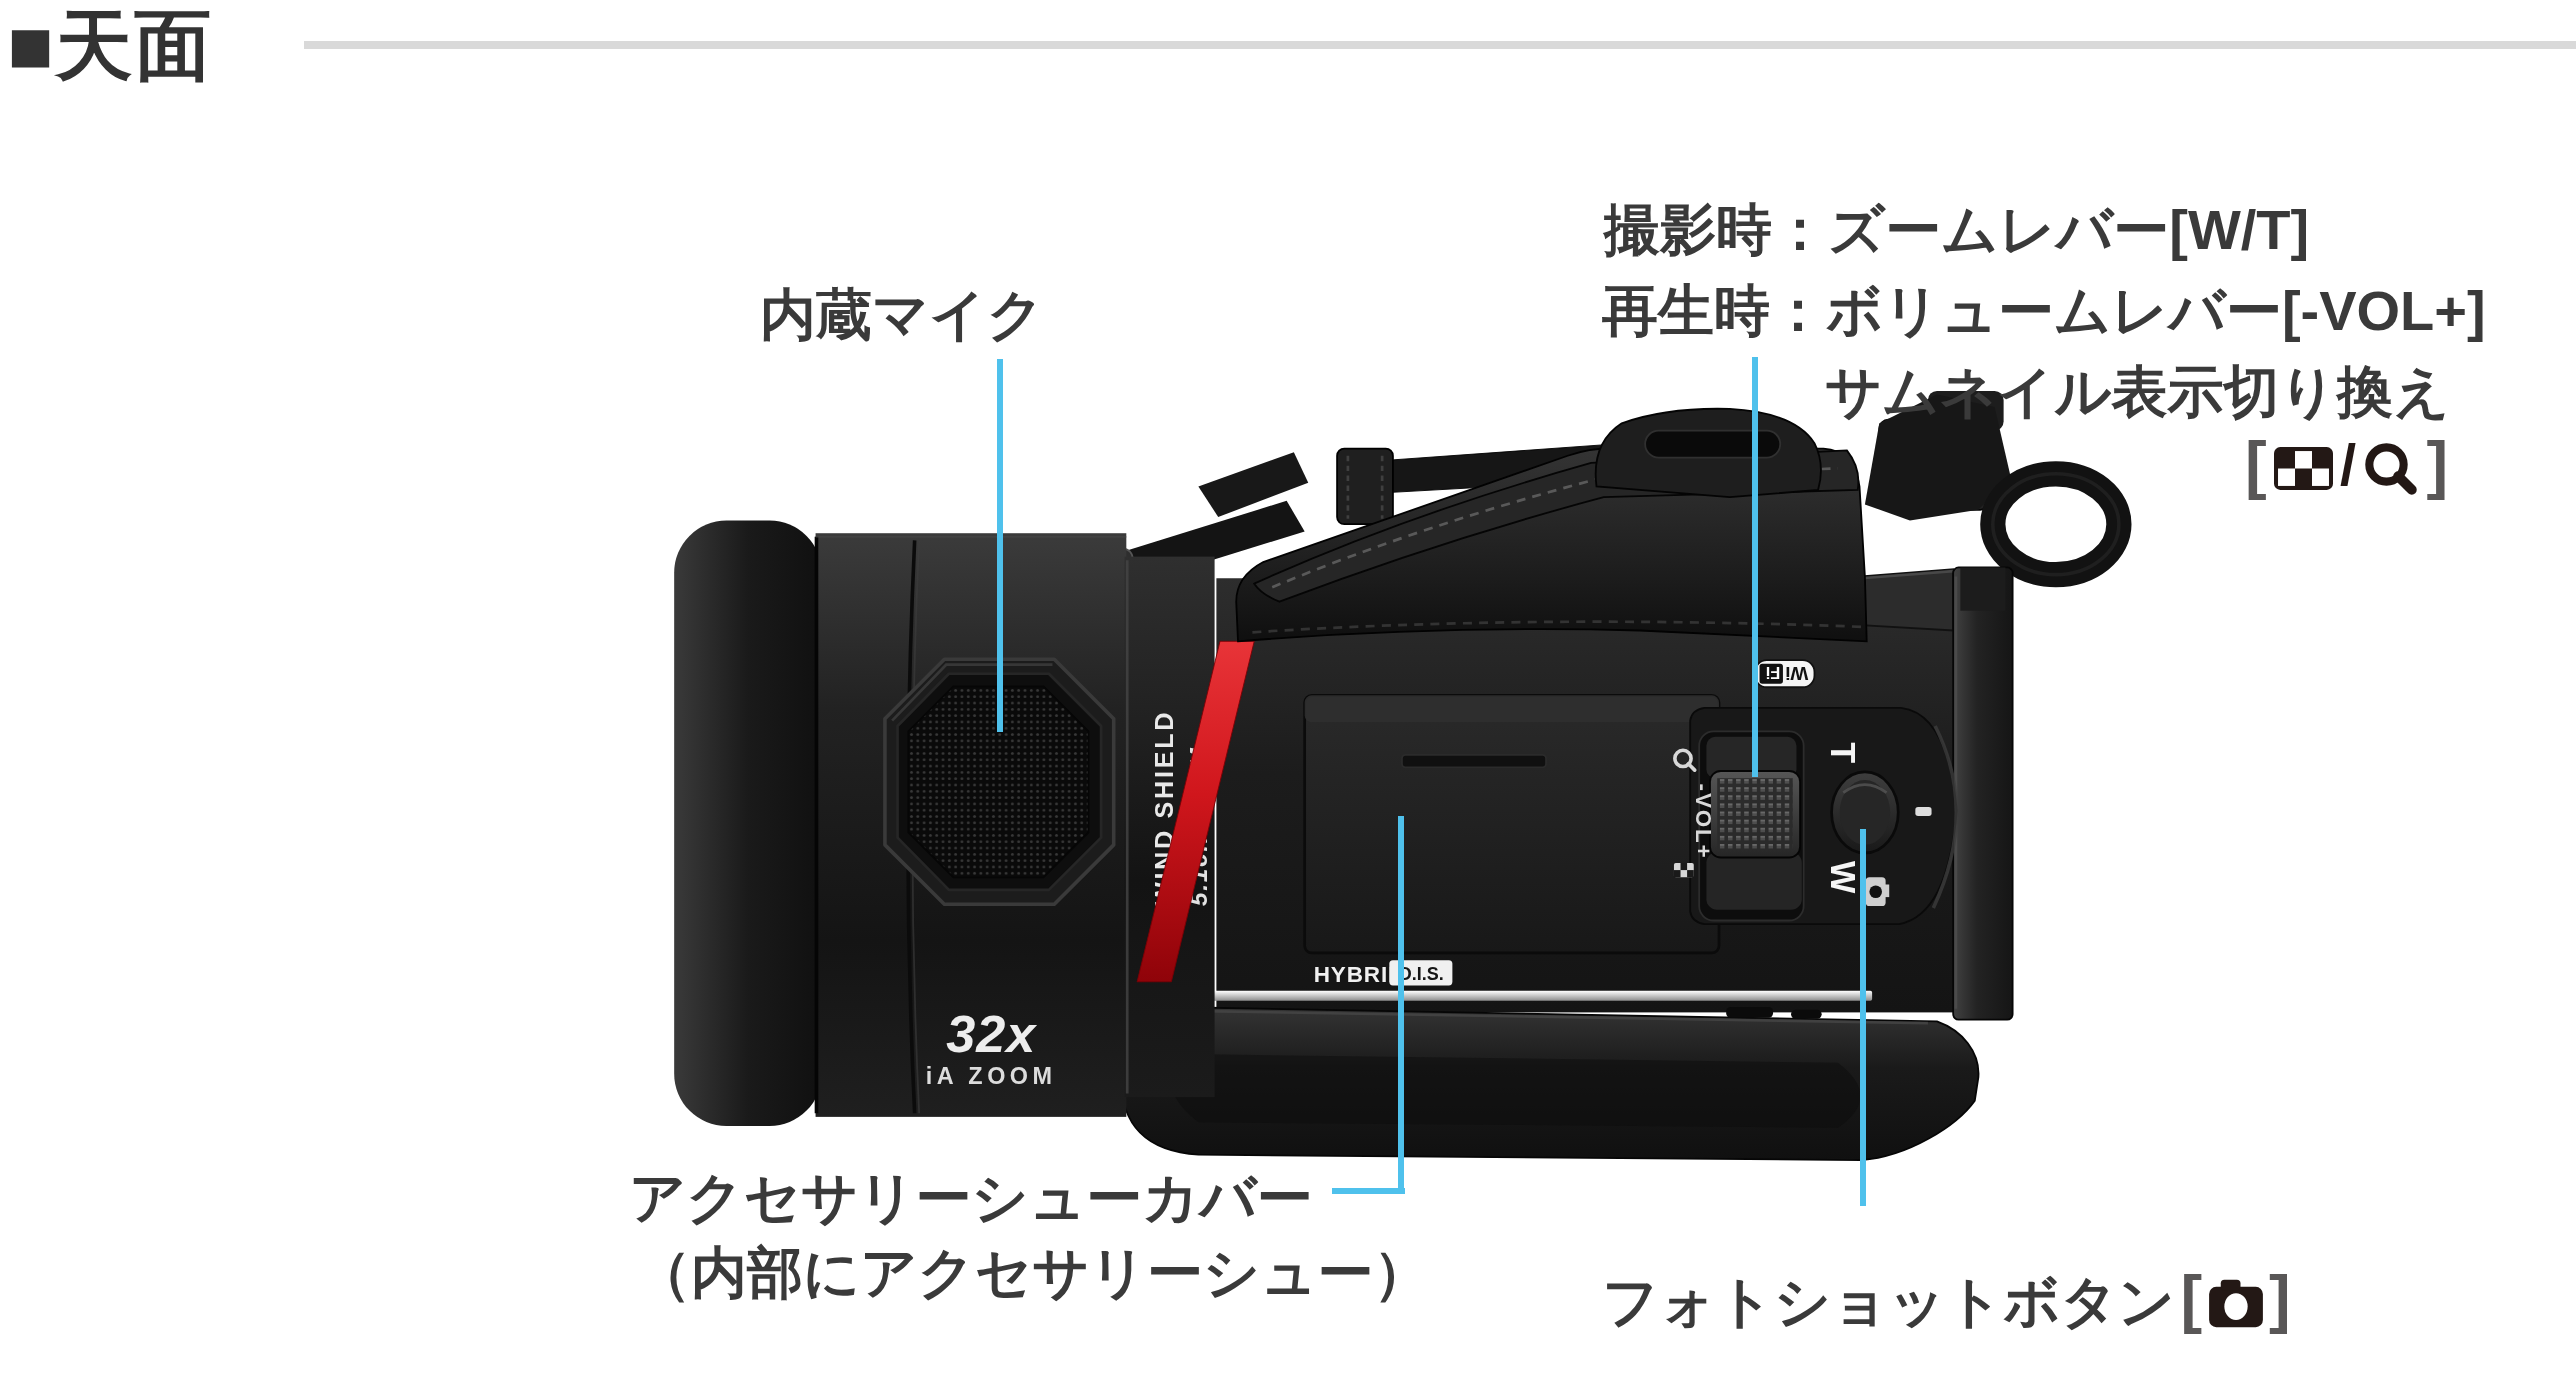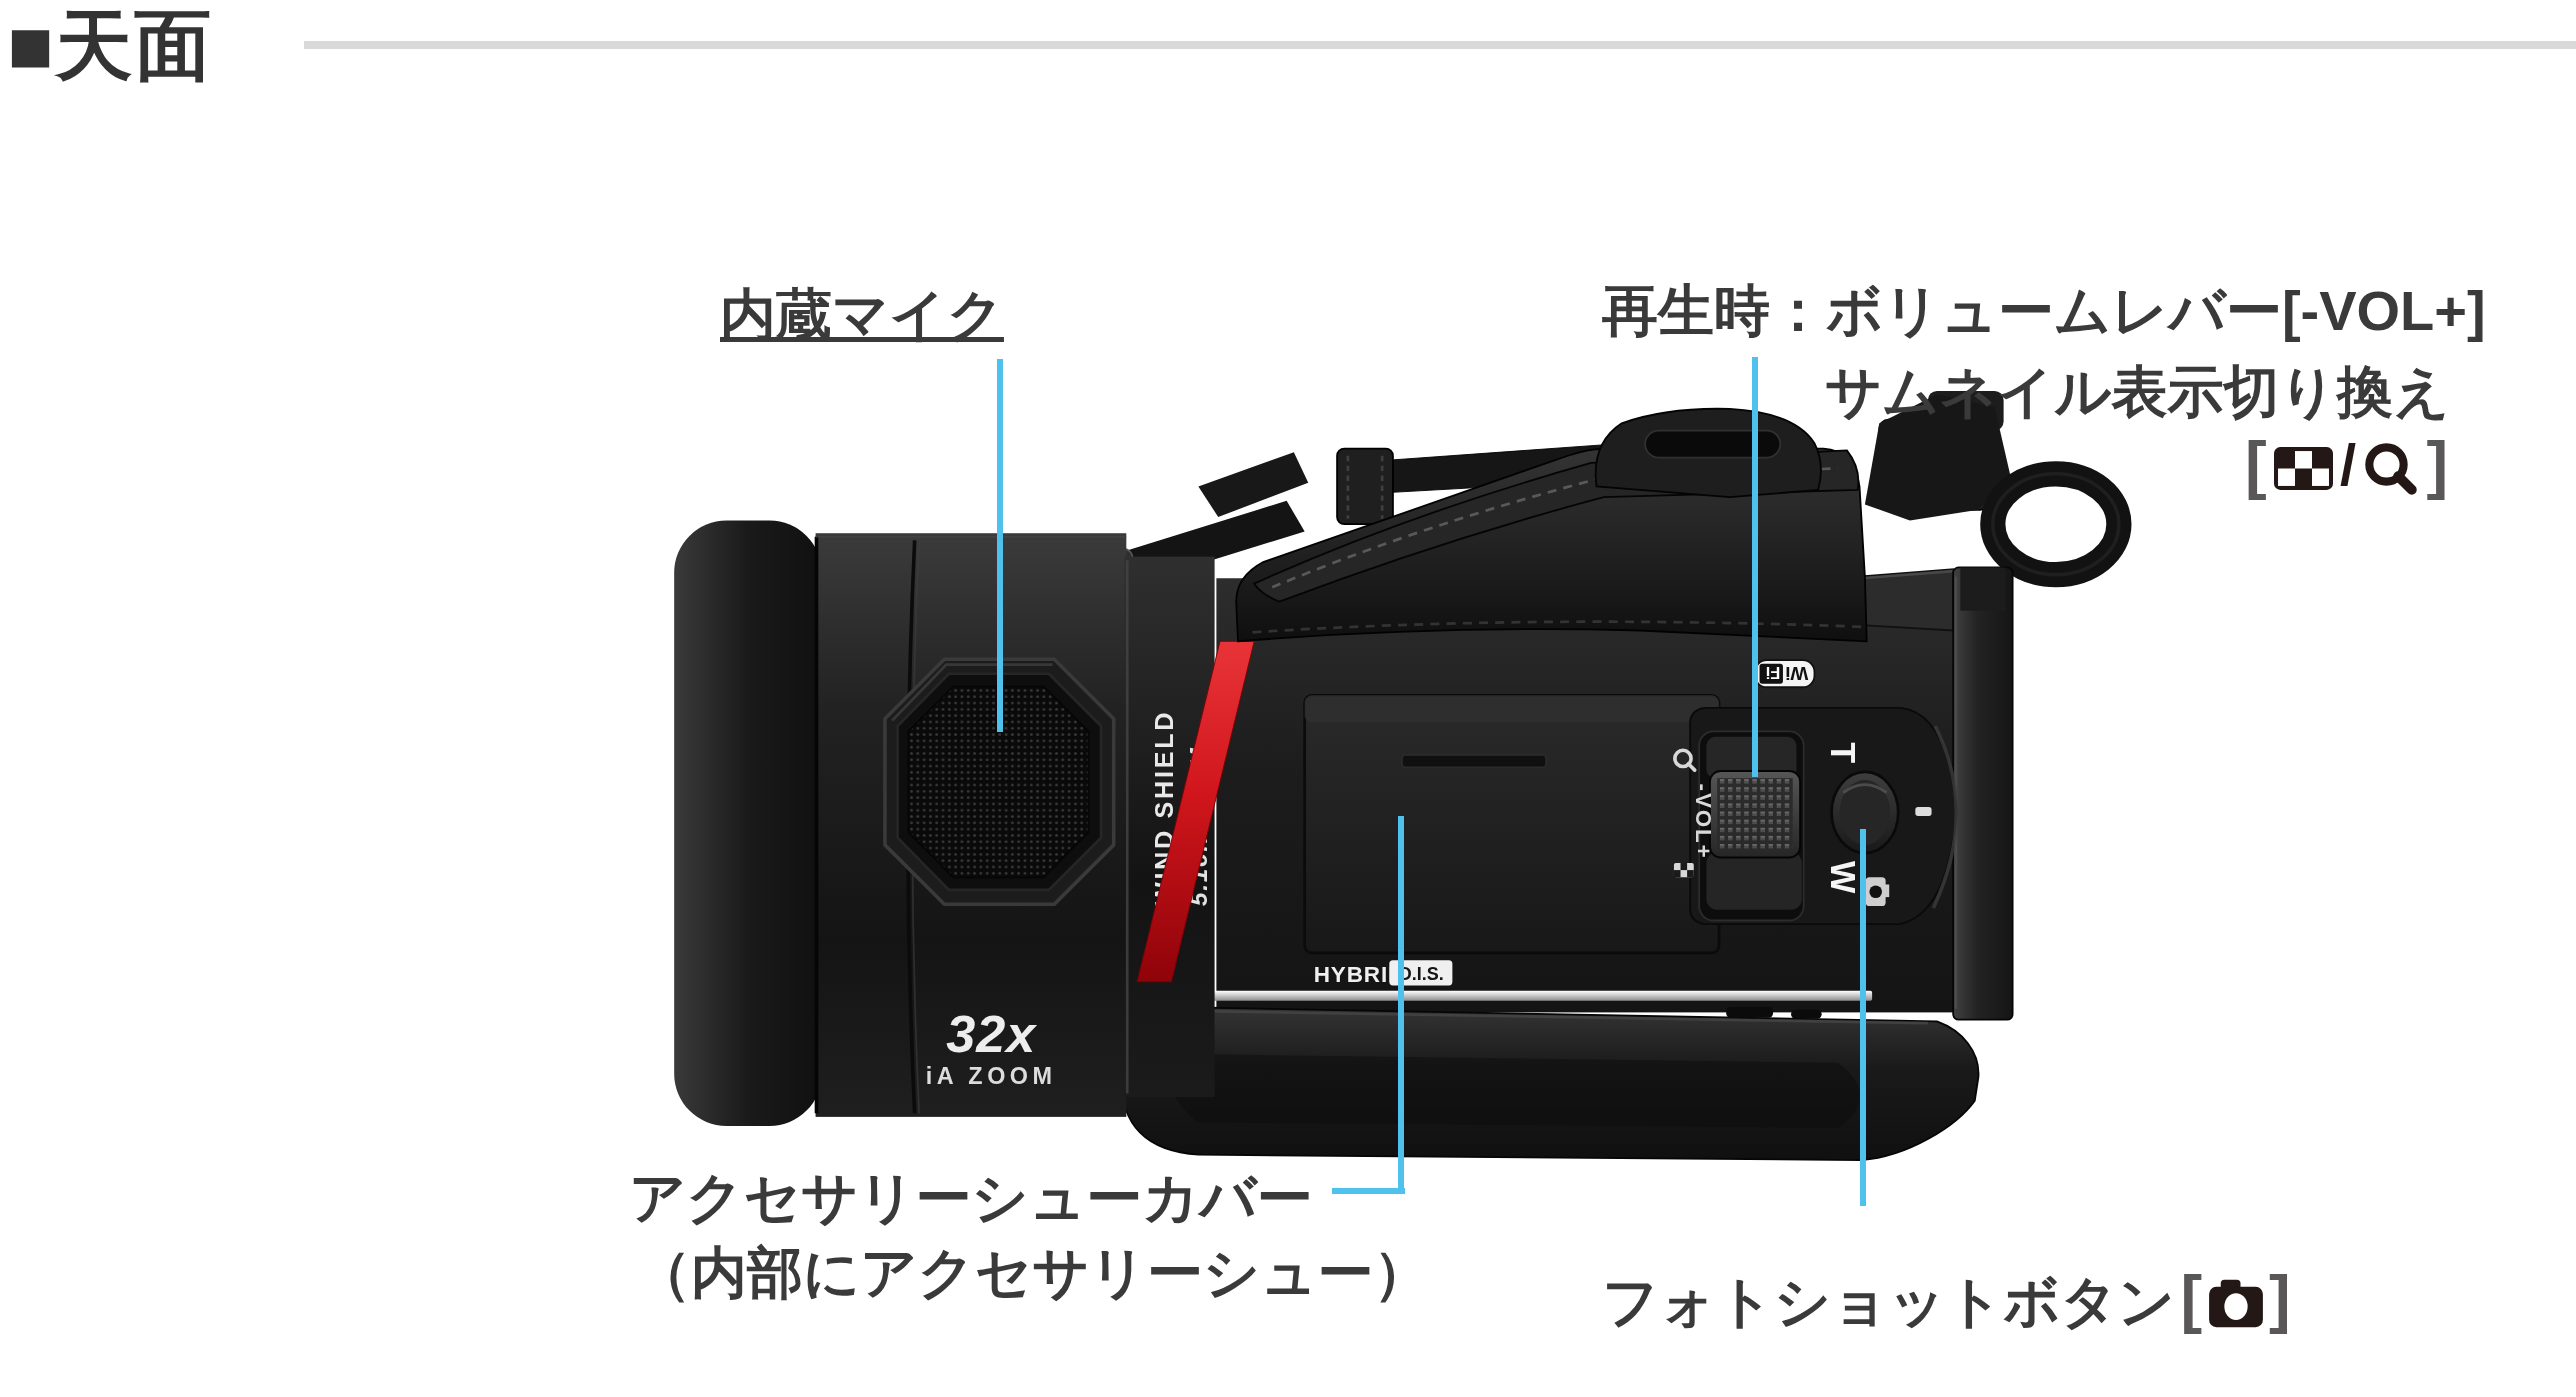--- a/index.html
+++ b/index.html
@@ -211,22 +211,23 @@
       <rect x="1826" y="478" width="150" height="30" rx="15" fill="#0a0a0a" stroke="#303030" stroke-width="2"></rect>
     </g>
   </svg>
 
   <div class="leadv" style="left:997px;top:359px;height:373px;"></div>
   <div class="leadv" style="left:1752px;top:357px;height:420px;"></div>
   <div class="leadv" style="left:1860px;top:829px;height:377px;"></div>
   <div class="leadv" style="left:1398px;top:816px;height:378px;"></div>
   <div class="leadh" style="left:1332px;top:1188px;width:73px;"></div>
 
-  <div class="lbl" style="left:720px;top:285px;text-decoration:underline;">内蔵マイク</div>
-
+  <div class="lbl" style="left:760px;top:285px;">内蔵マイク</div>
+
+  <div class="lbl" style="left:1604px;top:200px;">撮影時：ズームレバー[W/T]</div>
   <div class="lbl" style="left:1825px;top:362px;">サムネイル表示切り換え</div>
   <div class="lbl" style="left:1602px;top:281px;">再生時：ボリュームレバー[-VOL+]</div>
 
   <div class="lbl iconrow" style="left:2245px;top:436px;">
     <span class="bk">[</span>
     <svg width="59" height="43" viewBox="0 0 66 48">
       <rect x="0" y="0" width="66" height="48" rx="7" fill="#231815"></rect>
       <rect x="23.5" y="4.5" width="19" height="19.5" fill="#fff"></rect>
       <rect x="4.5" y="24" width="19" height="19.5" fill="#fff"></rect>
       <rect x="42.5" y="24" width="19" height="19.5" fill="#fff"></rect>

